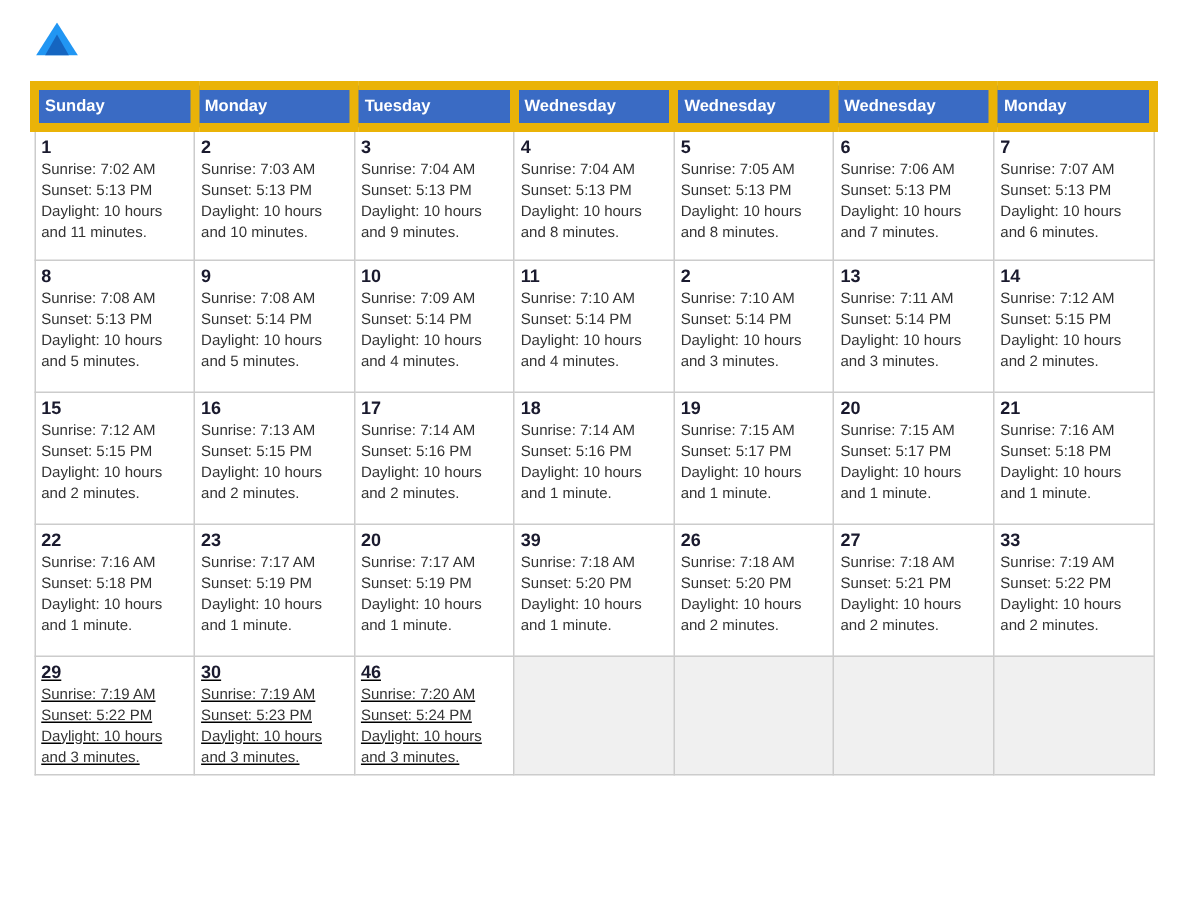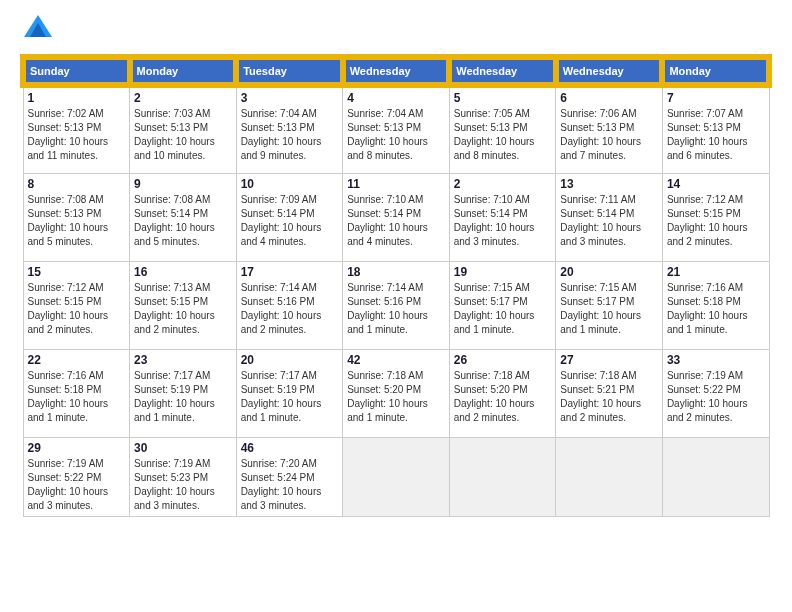--- a/index.html
+++ b/index.html
@@ -81,20 +81,21 @@
       display: block;
       margin-bottom: 2px;
     }
     .day-info {
       font-size: 10px;
       color: #333;
       line-height: 1.4;
     }
     .last-row td {
       height: 70px;
+      text-decoration: underline;
     }
   </style>
 </head>
 <body>
 
 <div class="page">
   <div class="header">
     <div class="logo">
       <div style="display:flex;align-items:center;">
         <div class="logo-text">
@@ -225,21 +226,21 @@
           </td>
           <td>
             <span class="day-num">23</span>
             <div class="day-info">Sunrise: 7:17 AM<br>Sunset: 5:19 PM<br>Daylight: 10 hours and 1 minute.</div>
           </td>
           <td>
             <span class="day-num">20</span>
             <div class="day-info">Sunrise: 7:17 AM<br>Sunset: 5:19 PM<br>Daylight: 10 hours and 1 minute.</div>
           </td>
           <td>
-            <span class="day-num">42</span>
+            <span class="day-num">39</span>
             <div class="day-info">Sunrise: 7:18 AM<br>Sunset: 5:20 PM<br>Daylight: 10 hours and 1 minute.</div>
           </td>
           <td>
             <span class="day-num">26</span>
             <div class="day-info">Sunrise: 7:18 AM<br>Sunset: 5:20 PM<br>Daylight: 10 hours and 2 minutes.</div>
           </td>
           <td>
             <span class="day-num">27</span>
             <div class="day-info">Sunrise: 7:18 AM<br>Sunset: 5:21 PM<br>Daylight: 10 hours and 2 minutes.</div>
           </td>

